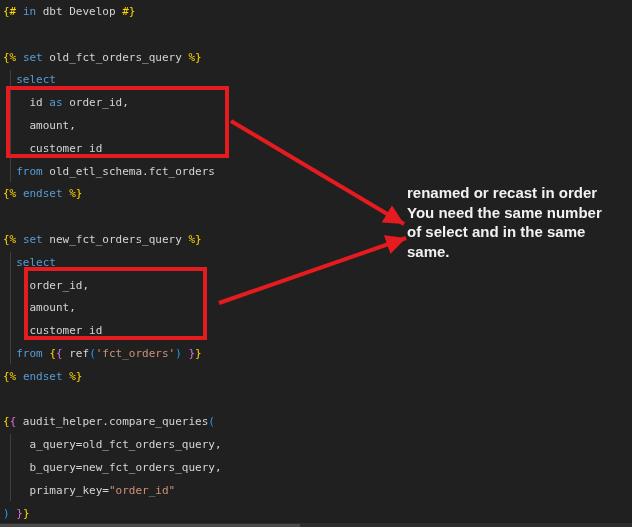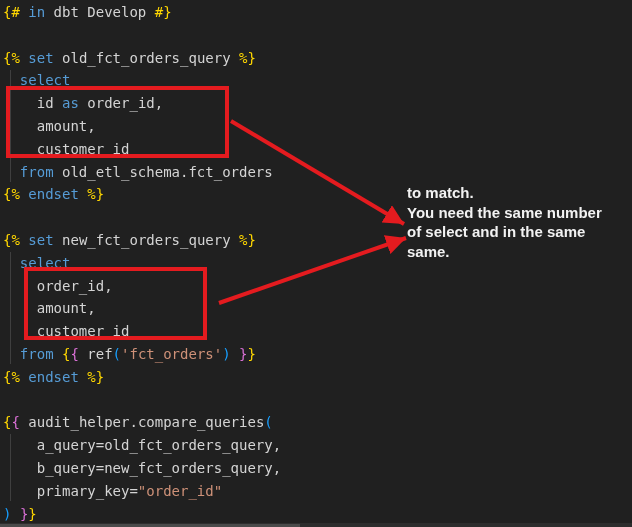--- a/index.html
+++ b/index.html
@@ -9,21 +9,21 @@
     position:relative;
   }
   .screen{
     position:absolute;inset:0;
     background:#202020;
   }
   
   .code-area{
     position:absolute;left:0;top:0;right:0;bottom:0;
     padding:1px 0 0 3px;
-    font-size:14px;
+    font-size:11px;
     line-height:22.8px;
     white-space:pre;
     z-index:2;
   }
   .code-line{height:22.8px;}
   
   .indent-guide{
     position:absolute;width:1px;background:#3f3f3f;z-index:1;
   }
   .guide-1{left:10px;top:70px;height:112px;}
@@ -55,21 +55,21 @@
 
 <div class="screen" style="background: rgb(32, 32, 32);">
 
   <div class="indent-guide guide-1" style="background: rgb(63, 63, 63);"></div>
   <div class="indent-guide guide-2" style="background: rgb(63, 63, 63);"></div>
   <div class="indent-guide guide-3" style="background: rgb(63, 63, 63);"></div>
 
   <div class="code-area"><div class="code-line"><span style="color: rgb(255, 215, 0);">{#</span><span style="color: rgb(212, 212, 212);"> </span><span style="color: rgb(86, 156, 214);">in</span><span style="color: rgb(212, 212, 212);"> dbt Develop </span><span style="color: rgb(255, 215, 0);">#}</span></div><div class="code-line"> </div><div class="code-line"><span style="color: rgb(255, 215, 0);">{%</span><span style="color: rgb(212, 212, 212);"> </span><span style="color: rgb(86, 156, 214);">set</span><span style="color: rgb(212, 212, 212);"> old_fct_orders_query </span><span style="color: rgb(255, 215, 0);">%}</span></div><div class="code-line"><span style="color: rgb(212, 212, 212);">  </span><span style="color: rgb(86, 156, 214);">select</span></div><div class="code-line"><span style="color: rgb(212, 212, 212);">    id </span><span style="color: rgb(86, 156, 214);">as</span><span style="color: rgb(212, 212, 212);"> order_id,</span></div><div class="code-line"><span style="color: rgb(212, 212, 212);">    amount,</span></div><div class="code-line"><span style="color: rgb(212, 212, 212);">    customer_id</span></div><div class="code-line"><span style="color: rgb(212, 212, 212);">  </span><span style="color: rgb(86, 156, 214);">from</span><span style="color: rgb(212, 212, 212);"> old_etl_schema.fct_orders</span></div><div class="code-line"><span style="color: rgb(255, 215, 0);">{%</span><span style="color: rgb(212, 212, 212);"> </span><span style="color: rgb(86, 156, 214);">endset</span><span style="color: rgb(212, 212, 212);"> </span><span style="color: rgb(255, 215, 0);">%}</span></div><div class="code-line"> </div><div class="code-line"><span style="color: rgb(255, 215, 0);">{%</span><span style="color: rgb(212, 212, 212);"> </span><span style="color: rgb(86, 156, 214);">set</span><span style="color: rgb(212, 212, 212);"> new_fct_orders_query </span><span style="color: rgb(255, 215, 0);">%}</span></div><div class="code-line"><span style="color: rgb(212, 212, 212);">  </span><span style="color: rgb(86, 156, 214);">select</span></div><div class="code-line"><span style="color: rgb(212, 212, 212);">    order_id,</span></div><div class="code-line"><span style="color: rgb(212, 212, 212);">    amount,</span></div><div class="code-line"><span style="color: rgb(212, 212, 212);">    customer_id</span></div><div class="code-line"><span style="color: rgb(212, 212, 212);">  </span><span style="color: rgb(86, 156, 214);">from</span><span style="color: rgb(212, 212, 212);"> </span><span style="color: rgb(255, 215, 0);">{</span><span style="color: rgb(218, 112, 214);">{</span><span style="color: rgb(212, 212, 212);"> ref</span><span style="color: rgb(23, 159, 255);">(</span><span style="color: rgb(206, 145, 120);">'fct_orders'</span><span style="color: rgb(23, 159, 255);">)</span><span style="color: rgb(212, 212, 212);"> </span><span style="color: rgb(218, 112, 214);">}</span><span style="color: rgb(255, 215, 0);">}</span></div><div class="code-line"><span style="color: rgb(255, 215, 0);">{%</span><span style="color: rgb(212, 212, 212);"> </span><span style="color: rgb(86, 156, 214);">endset</span><span style="color: rgb(212, 212, 212);"> </span><span style="color: rgb(255, 215, 0);">%}</span></div><div class="code-line"> </div><div class="code-line"><span style="color: rgb(255, 215, 0);">{</span><span style="color: rgb(218, 112, 214);">{</span><span style="color: rgb(212, 212, 212);"> audit_helper.compare_queries</span><span style="color: rgb(23, 159, 255);">(</span></div><div class="code-line"><span style="color: rgb(212, 212, 212);">    a_query=old_fct_orders_query,</span></div><div class="code-line"><span style="color: rgb(212, 212, 212);">    b_query=new_fct_orders_query,</span></div><div class="code-line"><span style="color: rgb(212, 212, 212);">    primary_key=</span><span style="color: rgb(206, 145, 120);">"order_id"</span></div><div class="code-line"><span style="color: rgb(23, 159, 255);">)</span><span style="color: rgb(212, 212, 212);"> </span><span style="color: rgb(218, 112, 214);">}</span><span style="color: rgb(255, 215, 0);">}</span></div></div>
 
   <div class="note">
-      <div>to match.</div>
+      <div>renamed or recast in order</div>
       <div>You need the same number</div>
       <div>of select and in the same</div>
       <div>same.</div>
     </div>
 
   <svg class="overlay" width="632" height="527" viewBox="0 0 632 527" xmlns="http://www.w3.org/2000/svg">
     <defs>
       <marker id="ah" markerWidth="6" markerHeight="5" refX="5" refY="2.5" orient="auto">
         <path d="M0,0 L5,2.5 L0,5 Z" class="annot-fill" fill="#e41b1f"></path>
       </marker>

